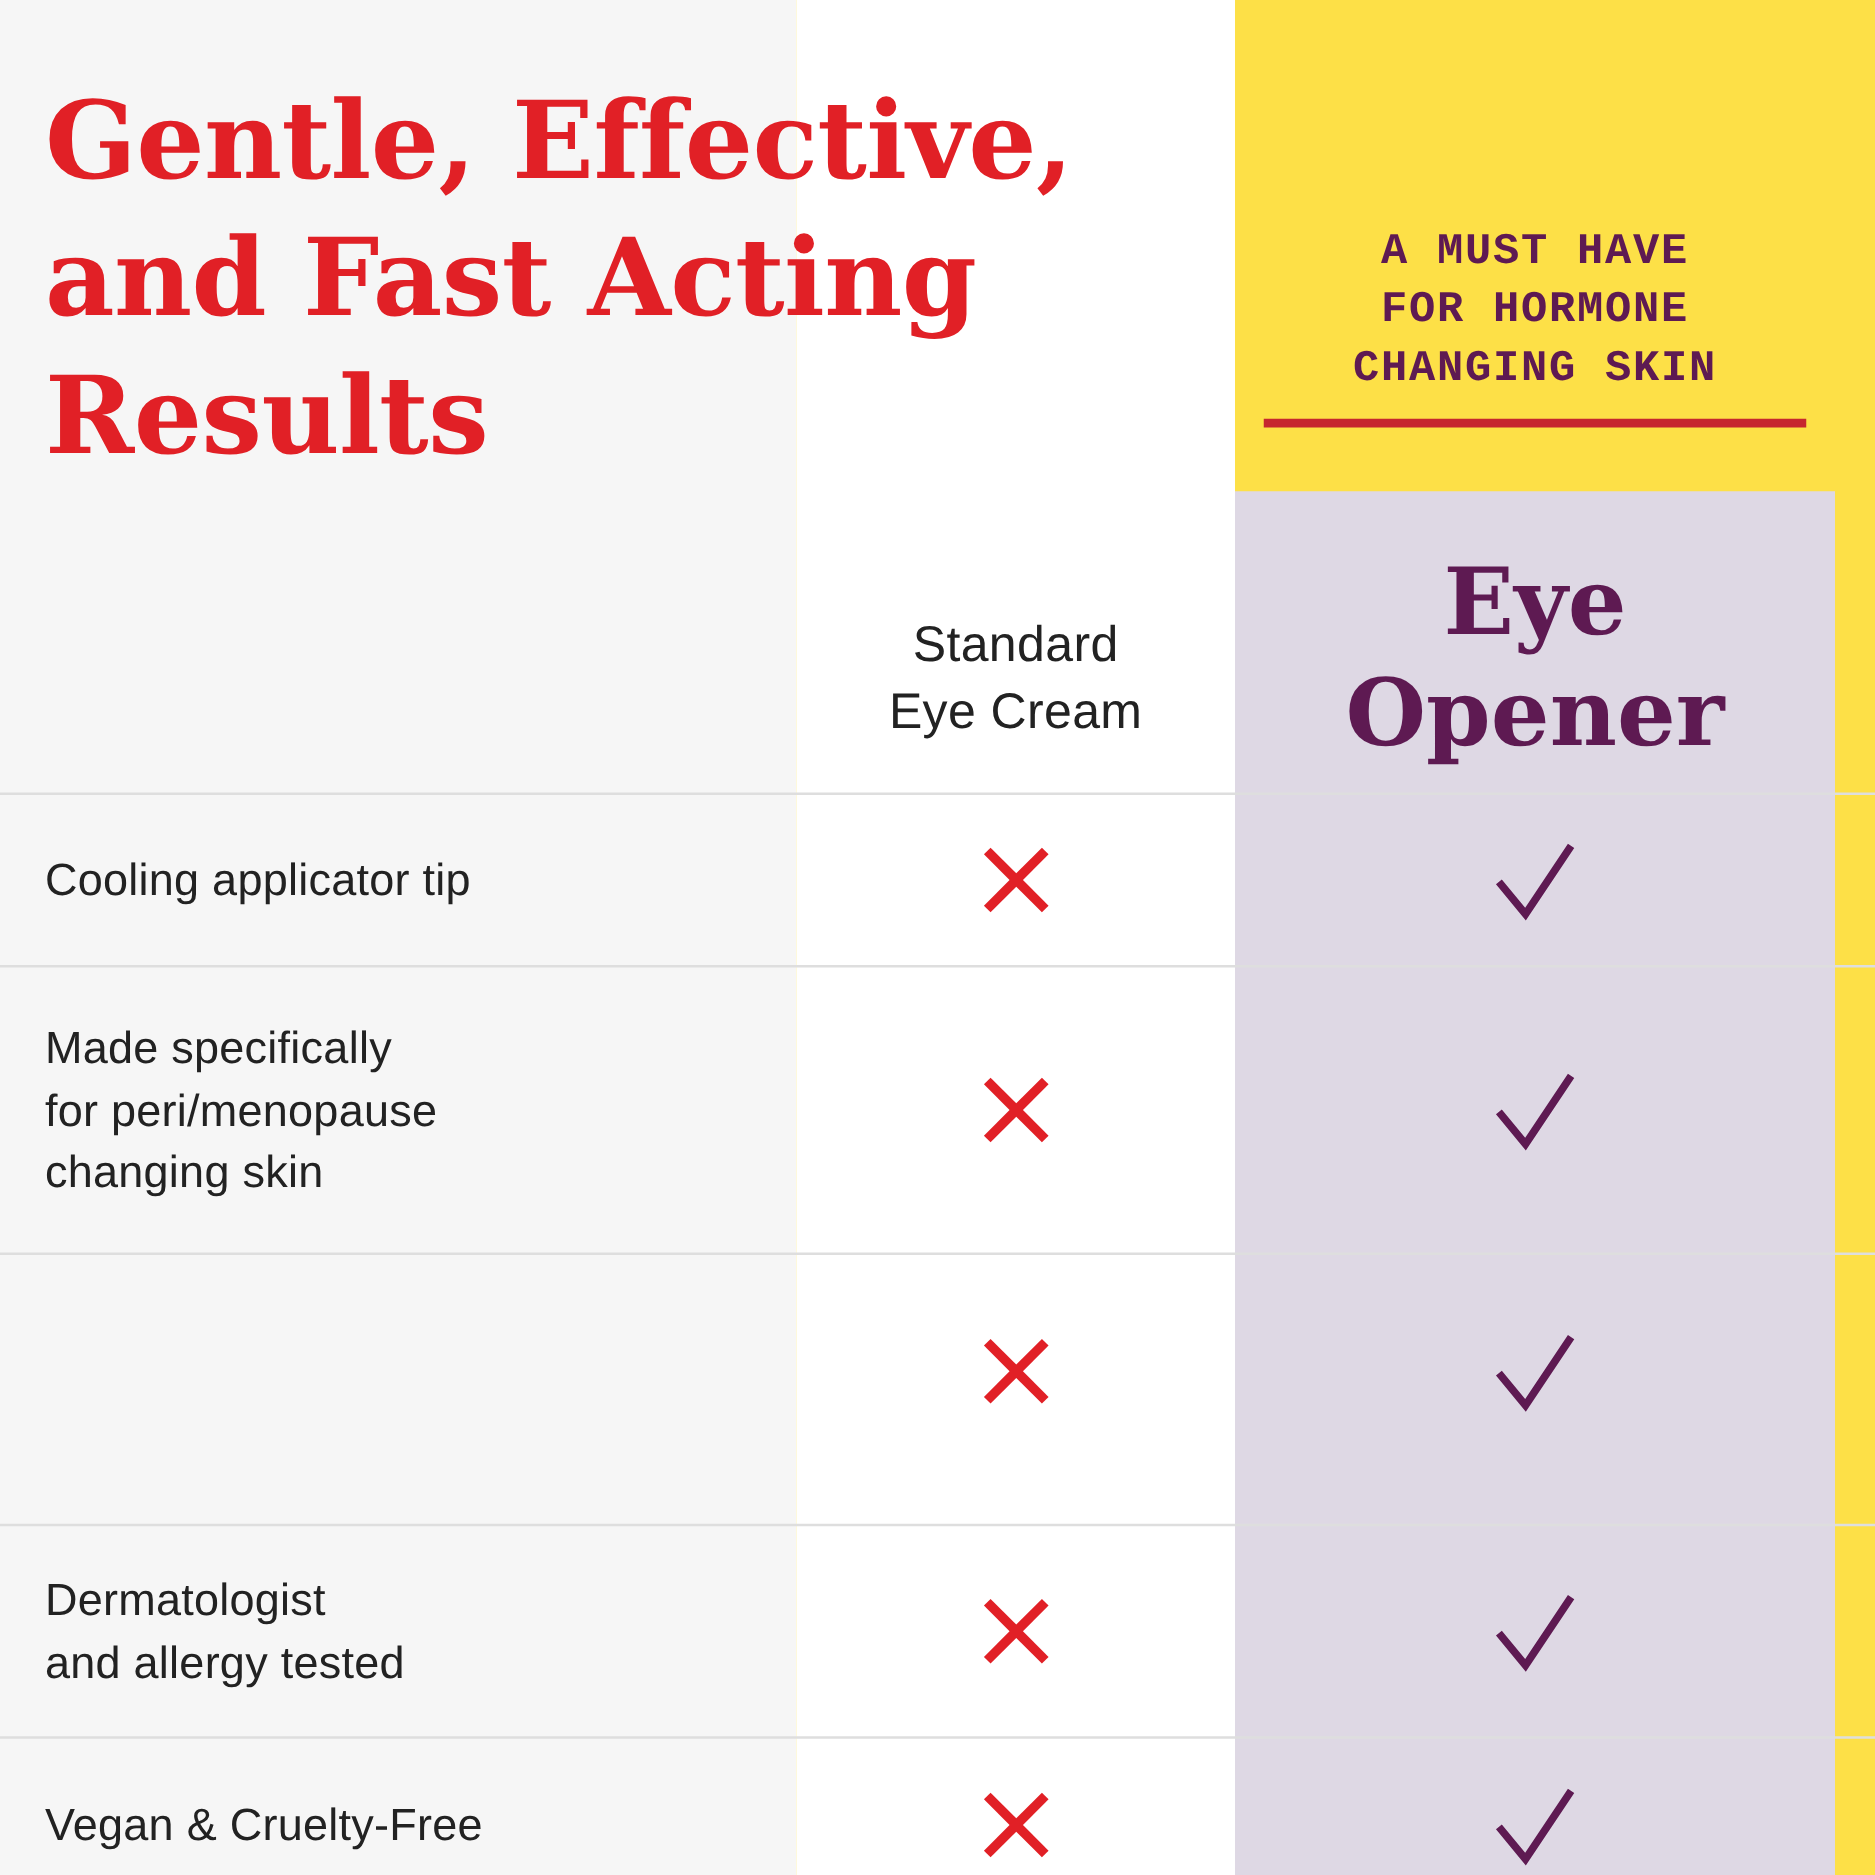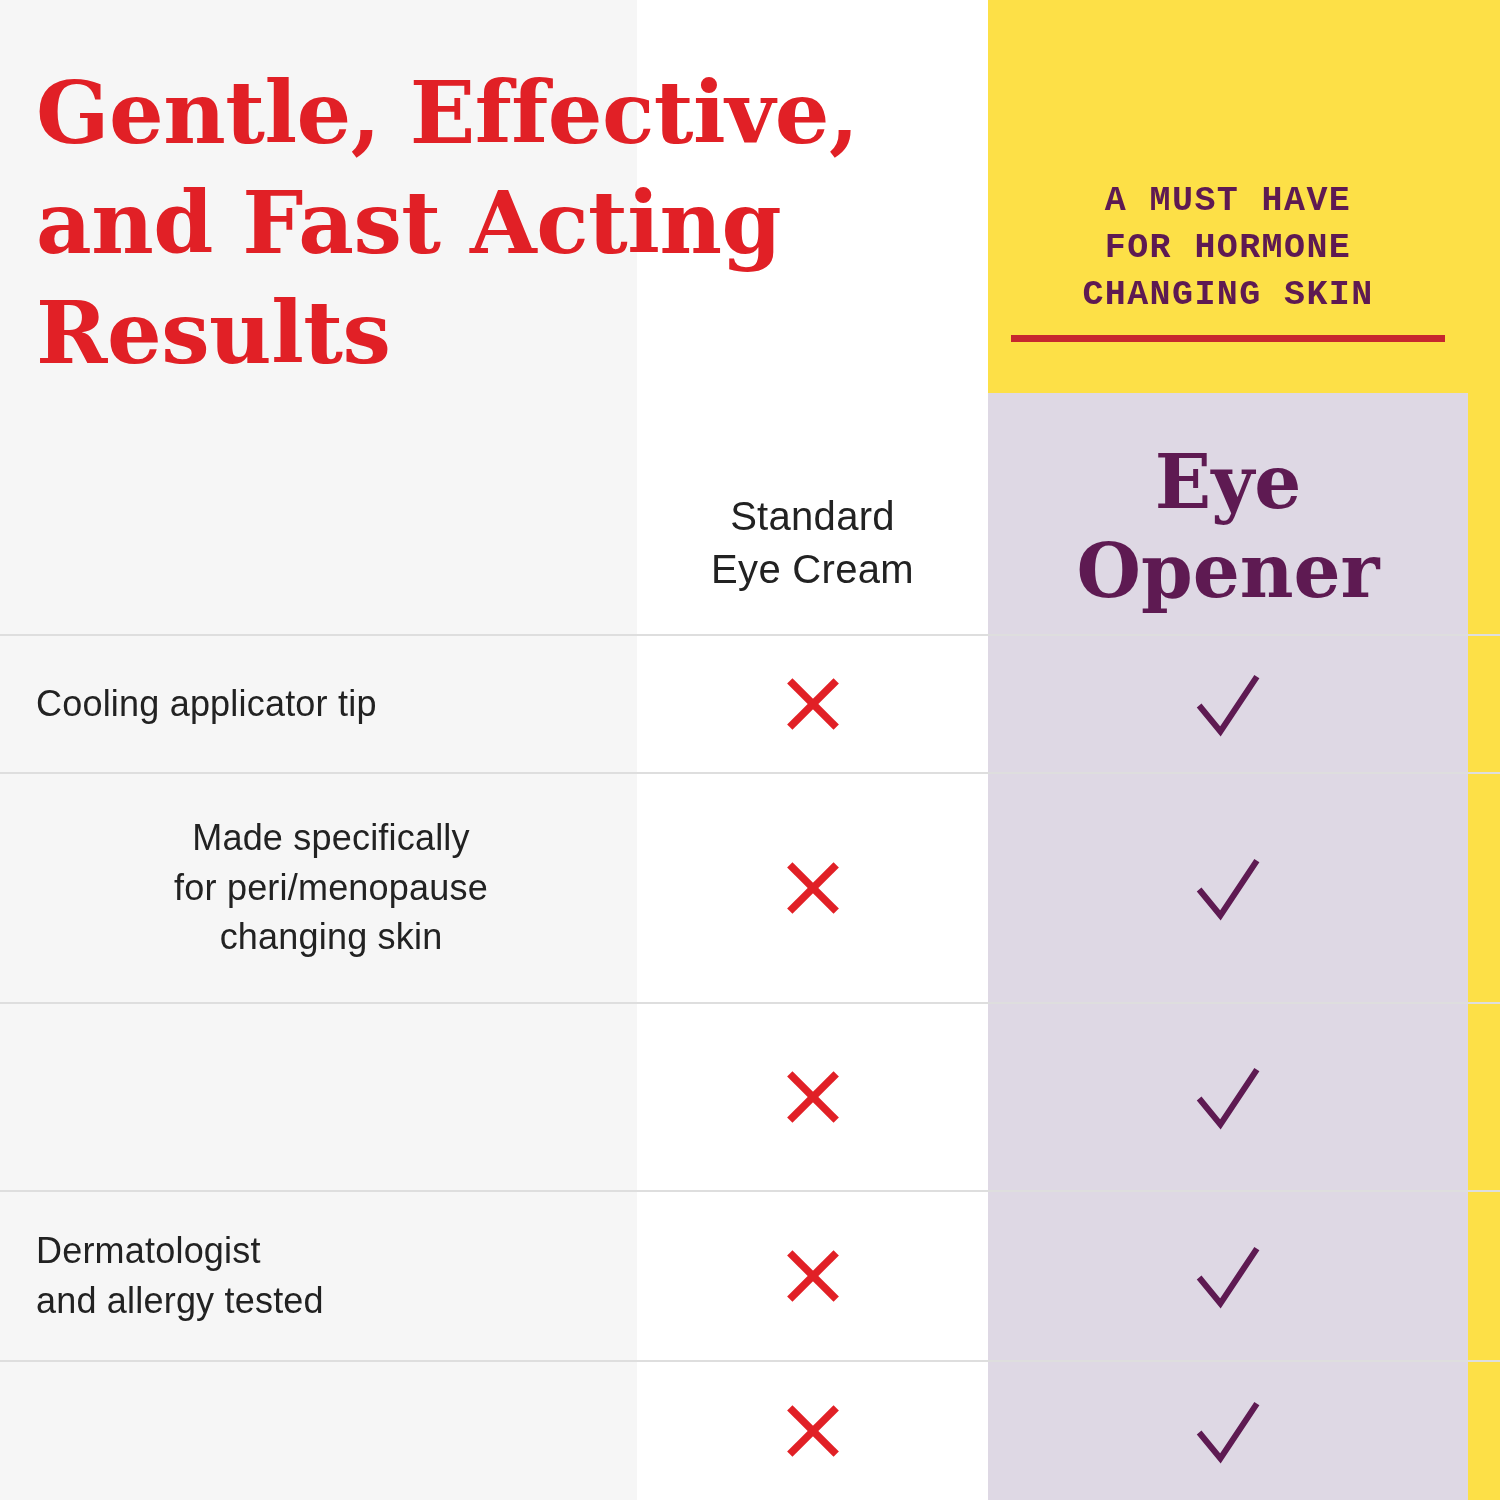--- a/index.html
+++ b/index.html
@@ -166,23 +166,23 @@
     display: flex;
     align-items: center;
     justify-content: center;
   }
 
   .mark-x  { display: block; width: 58px; height: 58px; }
   .mark-ck { display: block; width: 76px; height: 76px; }
 
   
   .h1 { height: 138px; }
-  .h2 { height: 230px; text-align: center; }
+  .h2 { height: 230px; }
   .h3 { height: 188px; }
-  .h4 { height: 170px; }
+  .h4 { height: 170px; margin-top: 29px; }
   .h5 { height: 140px; }
 </style>
 </head>
 <body>
 
 <div id="page">
 
   <div class="band-left"></div>
   <div class="band-middle"></div>
   <div class="band-right"></div>
@@ -269,20 +269,21 @@
           </svg>
         </div>
     <div class="cell-product">
           <svg viewBox="0 0 100 100" class="mark-ck">
             <path d="M12 52 L40 86 L88 14" fill="none" stroke="#5e1a52" stroke-width="8" stroke-linecap="butt" stroke-linejoin="miter"></path>
           </svg>
         </div>
   </div>
 
   <div class="row h5">
+    <div class="row-label">Vegan &amp; Cruelty-Free</div>
     <div class="cell-standard">
           <svg viewBox="0 0 100 100" class="mark-x">
             <g stroke="#e12026" stroke-width="13" stroke-linecap="butt">
               <line x1="10" y1="10" x2="90" y2="90"></line>
               <line x1="90" y1="10" x2="10" y2="90"></line>
             </g>
           </svg>
         </div>
     <div class="cell-product">
           <svg viewBox="0 0 100 100" class="mark-ck">

